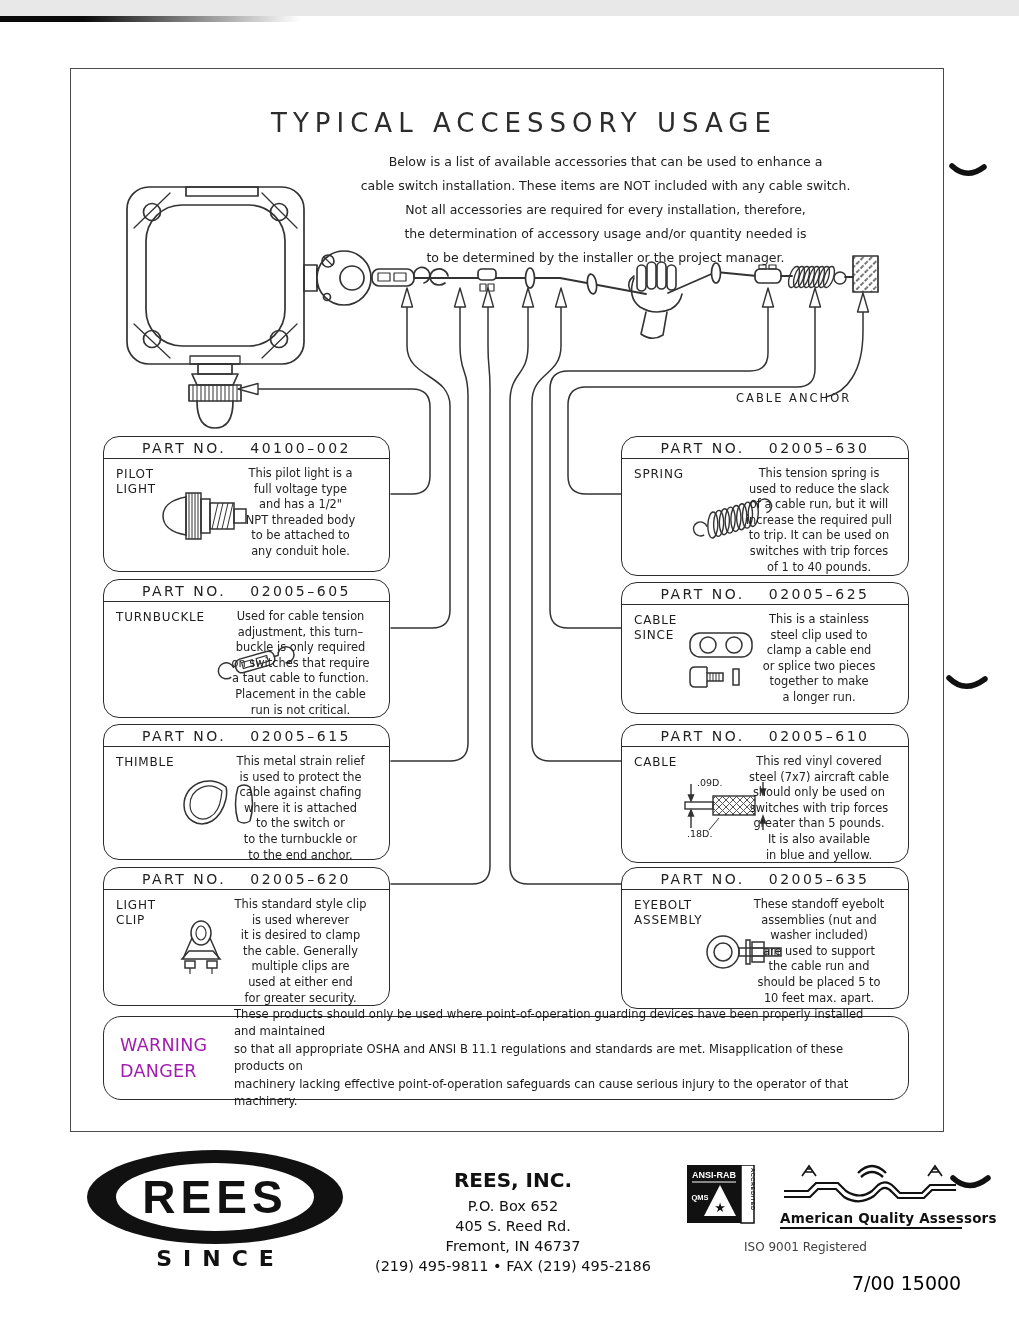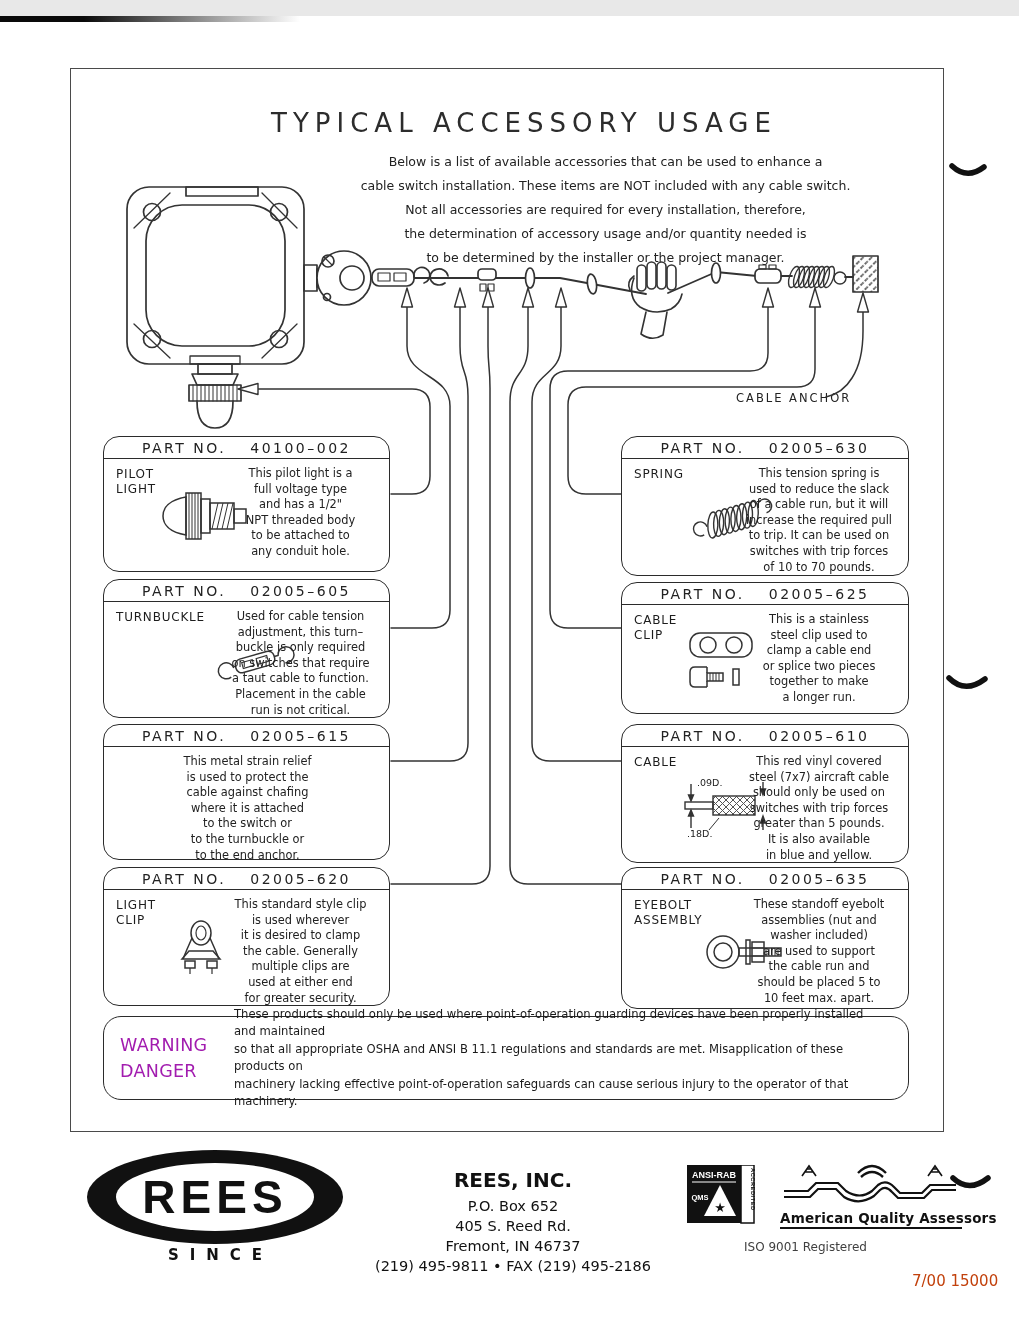--- a/index.html
+++ b/index.html
@@ -37,35 +37,35 @@
         padding-top:2px;color:#222}
 
   .warning-box{position:absolute;left:103px;top:1000px;width:806px;height:84px;border:1.7px solid #2b2b2b;
         border-radius:18px;display:flex;align-items:center;z-index:2;background:#fff;box-sizing:border-box}
   .warning-label{width:104px;margin-left:16px;font-size:17.5px;line-height:26px;white-space:pre-line;
         color:#a21caf;letter-spacing:.3px;text-align:left;flex:none}
   .warning-text{flex:1;font-size:11.6px;line-height:17.5px;white-space:pre-line;margin:0 20px 0 10px;color:#1a1a1a}
 
   .rees-logo{position:absolute;left:82px;top:1131px}
   .since{position:absolute;left:82px;top:1230px;width:266px;text-align:center;font-weight:bold;
-        font-size:15px;letter-spacing:11px;text-indent:11px;color:#111}
+        font-size:22px;letter-spacing:11px;text-indent:11px;color:#111}
   .year{position:absolute;left:82px;top:1258px;width:266px;text-align:center;font-weight:bold;
         font-size:19px;letter-spacing:4px;text-indent:4px;color:#111}
 
   .company-block{position:absolute;left:372px;top:1152px;width:282px;text-align:center;color:#111}
   .company-name{font-size:20px;font-weight:bold;margin-bottom:4px}
   .company-line{font-size:14.5px;line-height:20px}
   .company-phone{font-size:14.5px;line-height:20px}
 
   .ansirab-logo{position:absolute;left:687px;top:1149px}
   .aqa-logo{position:absolute;left:780px;top:1148px;width:182px}
   .aqa-label{font-weight:bold;font-size:13.5px;letter-spacing:.2px;color:#111;
         border-bottom:2.5px solid #111;padding-bottom:1px;white-space:nowrap}
   .iso-text{position:absolute;left:744px;top:1224px;font-size:12px;color:#404040}
-  .print-code{position:absolute;left:912px;top:1256px;font-size:15px;color:#c2410c}
+  .print-code{position:absolute;left:852px;top:1256px;font-size:19px;color:#000000}
 </style>
 </head>
 <body>
 
 <div class="page">
 
   <div class="top-artifact"></div>
   <div class="doc-border"></div>
 
   <svg class="diagram-svg" width="1019" height="1320" viewBox="0 0 1019 1320">
@@ -252,20 +252,30 @@
 run is not critical.</div>
     </div>
   </div>
 
   <div class="part-box p-l3">
     <div class="part-header">
       <span>PART NO.</span>
       <span>02005–615</span>
     </div>
     <div class="part-body">
+      <div class="part-left">
+        <div class="part-name">THIMBLE</div>
+        <div class="part-illus">
+          <svg width="100" height="66" viewBox="0 0 100 66" fill="none" stroke="#333" stroke-width="1.5">
+            <path d="M52,16 C34,2 10,14 10,34 C10,48 24,58 38,50 C46,45 50,36 52,28 C53,22 53,19 52,16 Z"></path>
+            <path d="M48,20 C34,9 16,18 16,34 C16,44 26,52 36,46 C43,42 46,34 47,27 Z" stroke-width="1.2"></path>
+            <path d="M64,16 Q59,33 64,50 M76,16 Q81,33 76,50 M64,16 Q70,12 76,16 M64,50 Q70,54 76,50"></path>
+          </svg>
+        </div>
+      </div>
       <div class="part-desc">This metal strain relief
 is used to protect the
 cable against chafing
 where it is attached
 to the switch or
 to the turnbuckle or
 to the end anchor.</div>
     </div>
   </div>
 
@@ -323,32 +333,32 @@
             </g>
           </svg>
         </div>
       </div>
       <div class="part-desc">This tension spring is
 used to reduce the slack
 of a cable run, but it will
 increase the required pull
 to trip. It can be used on
 switches with trip forces
-of 10 to 70 pounds.</div>
+of 1 to 40 pounds.</div>
     </div>
   </div>
 
   <div class="part-box p-r2">
     <div class="part-header">
       <span>PART NO.</span>
       <span>02005–625</span>
     </div>
     <div class="part-body">
       <div class="part-left">
-        <div class="part-name">CABLE CLIP</div>
+        <div class="part-name">CABLE SINCE</div>
         <div class="part-illus">
           <svg width="100" height="66" viewBox="0 0 100 66" fill="none" stroke="#333" stroke-width="1.5">
             <rect x="13" y="6" width="62" height="24" rx="10"></rect>
             <circle cx="31" cy="18" r="8"></circle>
             <circle cx="57" cy="18" r="8"></circle>
             <path d="M30,40 H18 Q13,40 13,45 V55 Q13,60 18,60 H30 M30,40 V46 M30,54 V60"></path>
             <rect x="30" y="46" width="16" height="8"></rect>
             <path d="M33,46 V54 M36,46 V54 M39,46 V54 M42,46 V54" stroke-width="1"></path>
             <rect x="56" y="42" width="6" height="16"></rect>
           </svg>

